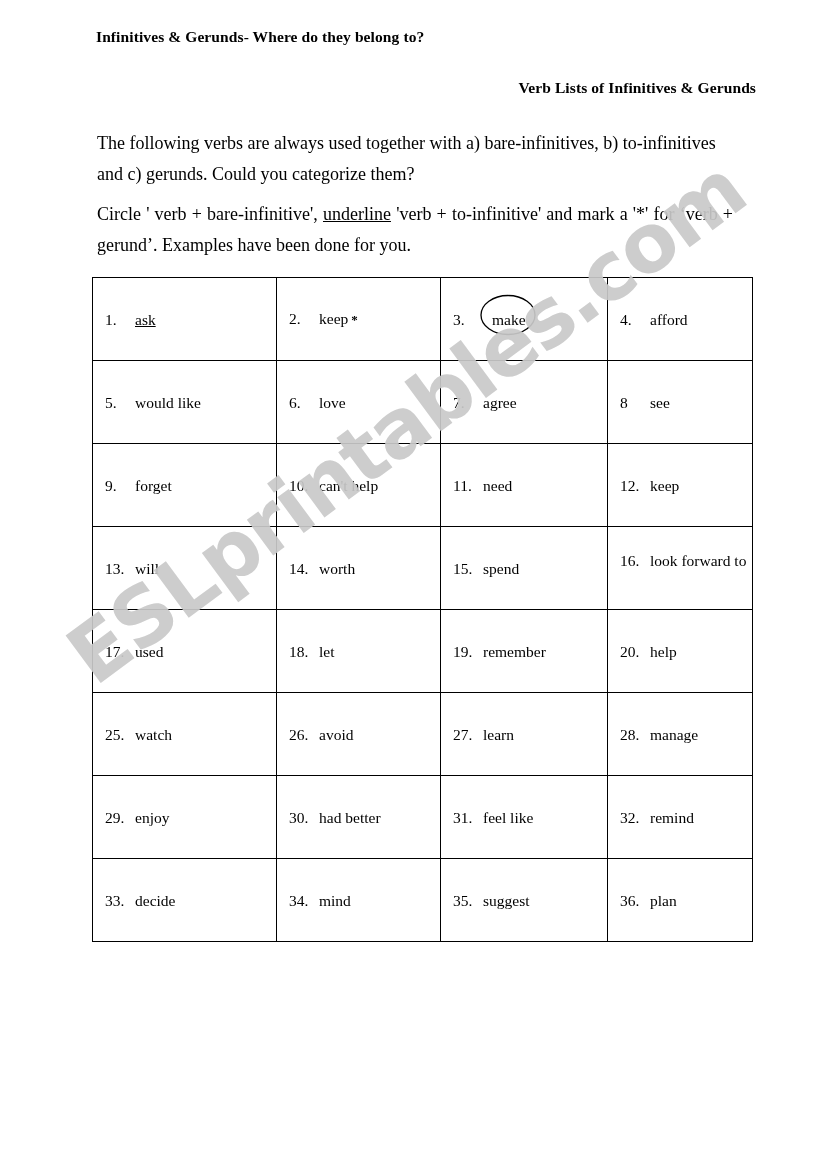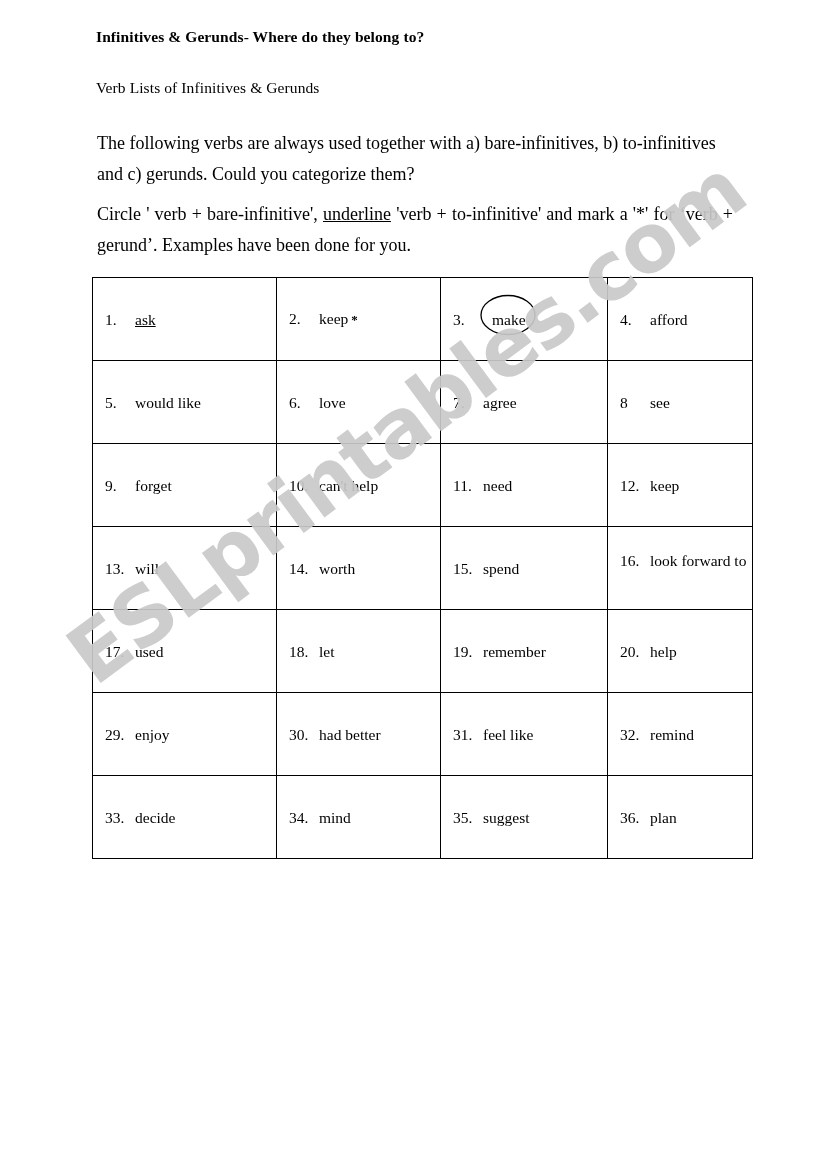--- a/index.html
+++ b/index.html
@@ -67,23 +67,23 @@
     font-size: 15.5px;
     font-weight: bold;
     letter-spacing: 0.1px;
     white-space: nowrap;
   }
   .title-sub {
     position: absolute;
     left: 96px;
     top: 79px;
     width: 660px;
-    text-align: left;
+    text-align: right;
     font-size: 15.5px;
-    font-weight: normal;
+    font-weight: bold;
     letter-spacing: 0.1px;
   }
 
   .para {
     position: absolute;
     left: 97px;
     width: 636px;
     font-size: 18px;
     line-height: 31px;
   }
@@ -324,20 +324,46 @@
             <td>
               <div class="cell">
                 <span class="num">20.</span>
                 <span class="word">help</span>
               </div>
             </td>
           </tr>
           <tr>
             <td>
               <div class="cell">
+                <span class="num">25.</span>
+                <span class="word">watch</span>
+              </div>
+            </td>
+            <td>
+              <div class="cell">
+                <span class="num">26.</span>
+                <span class="word">avoid</span>
+              </div>
+            </td>
+            <td>
+              <div class="cell">
+                <span class="num">27.</span>
+                <span class="word">learn</span>
+              </div>
+            </td>
+            <td>
+              <div class="cell">
+                <span class="num">28.</span>
+                <span class="word">manage</span>
+              </div>
+            </td>
+          </tr>
+          <tr>
+            <td>
+              <div class="cell">
                 <span class="num">29.</span>
                 <span class="word">enjoy</span>
               </div>
             </td>
             <td>
               <div class="cell">
                 <span class="num">30.</span>
                 <span class="word">had better</span>
               </div>
             </td>

